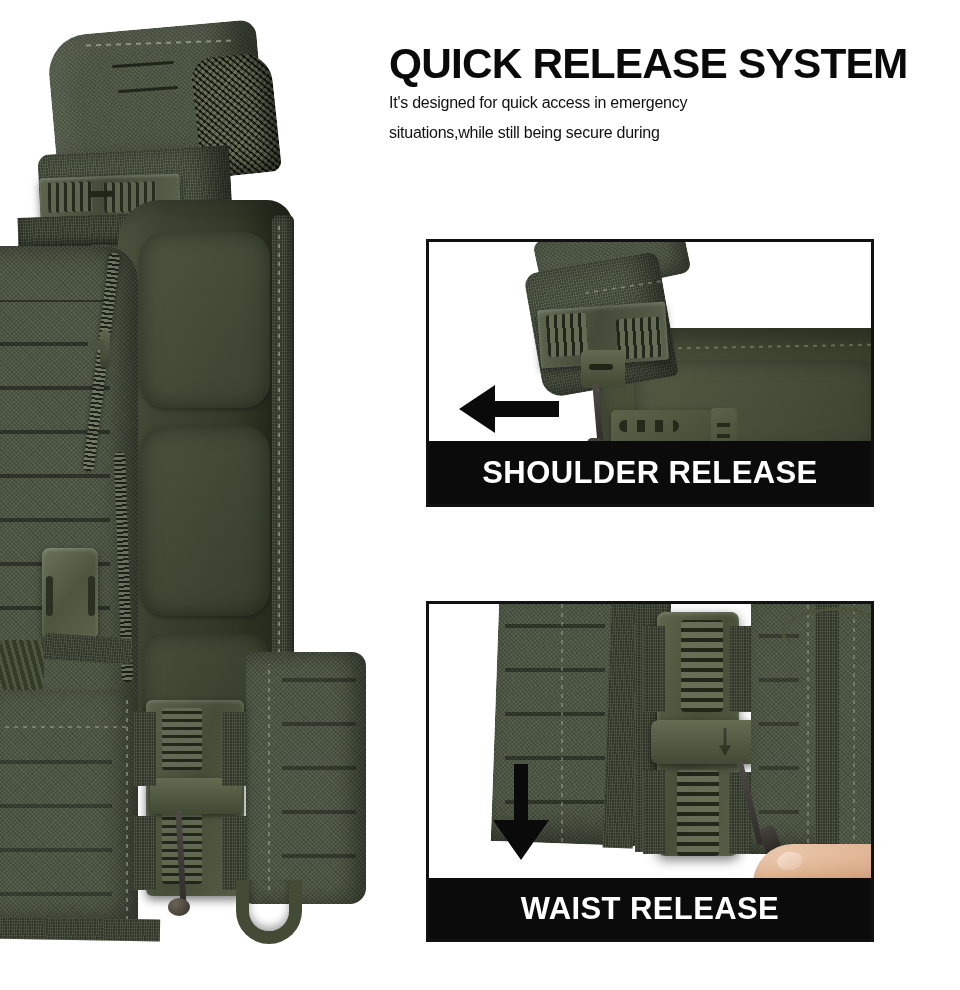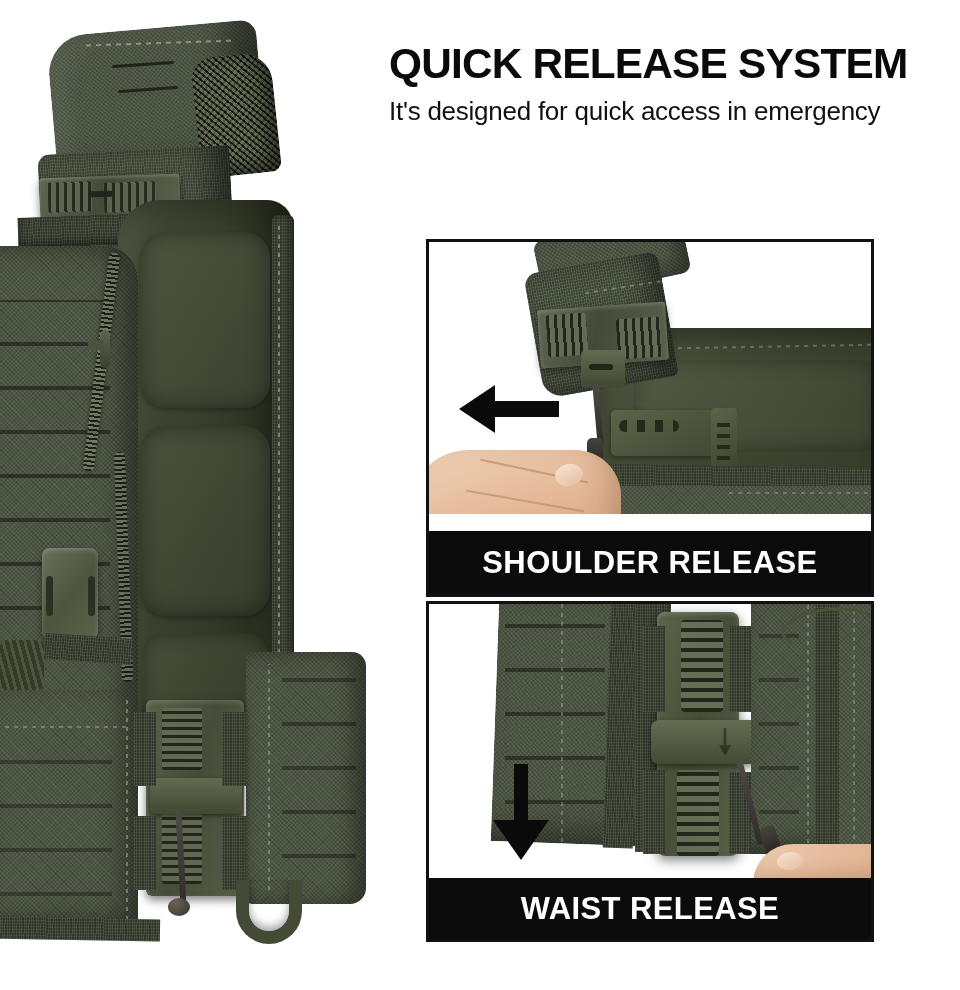--- a/index.html
+++ b/index.html
@@ -14,28 +14,28 @@
   .stage { position:absolute; inset:0; background:#ffffff; }
 
   
   .copy-block { position:absolute; left:389px; top:38px; width:565px; }
   .headline {
     font-size:43px; font-weight:bold; letter-spacing:-0.8px;
     color:#0a0a0a; line-height:50px; white-space:nowrap;
     transform:scaleX(0.985); transform-origin:left center;
   }
   .subcopy {
-    margin-top:9px; font-size:26px; line-height:29.5px;
+    margin-top:0; font-size:16px; line-height:29.5px;
     color:#111; letter-spacing:-0.25px; width:545px;
   }
   .subcopy span { display:block; white-space:nowrap; }
 
   
   .panel { position:absolute; border:3px solid #111; background:#fff; overflow:hidden; }
-  #panel-shoulder { left:426px; top:239px; width:448px; height:358px; }
+  #panel-shoulder { left:426px; top:239px; width:448px; height:268px; }
   #panel-waist    { left:426px; top:601px; width:448px; height:341px; }
   .photo { position:absolute; left:0; right:0; top:0; overflow:hidden; background:#fff; }
   #panel-shoulder .photo { height:272px; }
   #panel-waist .photo { height:274px; }
   .caption-bar {
     position:absolute; left:0; right:0; bottom:0; background:#0b0b0b;
     display:flex; align-items:center; justify-content:center;
   }
   #panel-shoulder .caption-bar { height:63px; }
   #panel-waist .caption-bar { height:61px; }
@@ -201,20 +201,21 @@
                 border:13px solid #434b36; border-top:none;
                 box-shadow:inset 0 -4px 8px rgba(0,0,0,.35);"></div>
 
     <div class="gear fab-d weave" style="left:-10px; top:918px; width:170px; height:22px; transform:rotate(1deg);"></div>
   </div>
 
   <div class="copy-block">
     <div class="headline">QUICK RELEASE SYSTEM</div>
     <div class="subcopy">
       <span>It's designed for quick access in emergency</span>
+      <span>situations,while still being secure during</span>
     </div>
   </div>
 
   <div class="panel" id="panel-shoulder">
     <div class="photo">
 
       <div class="gear" style="left:170px; top:86px; width:290px; height:190px;
                   background:linear-gradient(120deg,#4c543e 0%,#3d452f 55%,#333a26 100%);
                   border-radius:18px 0 0 0;
                   box-shadow:inset 0 10px 24px rgba(0,0,0,.35);"></div>

